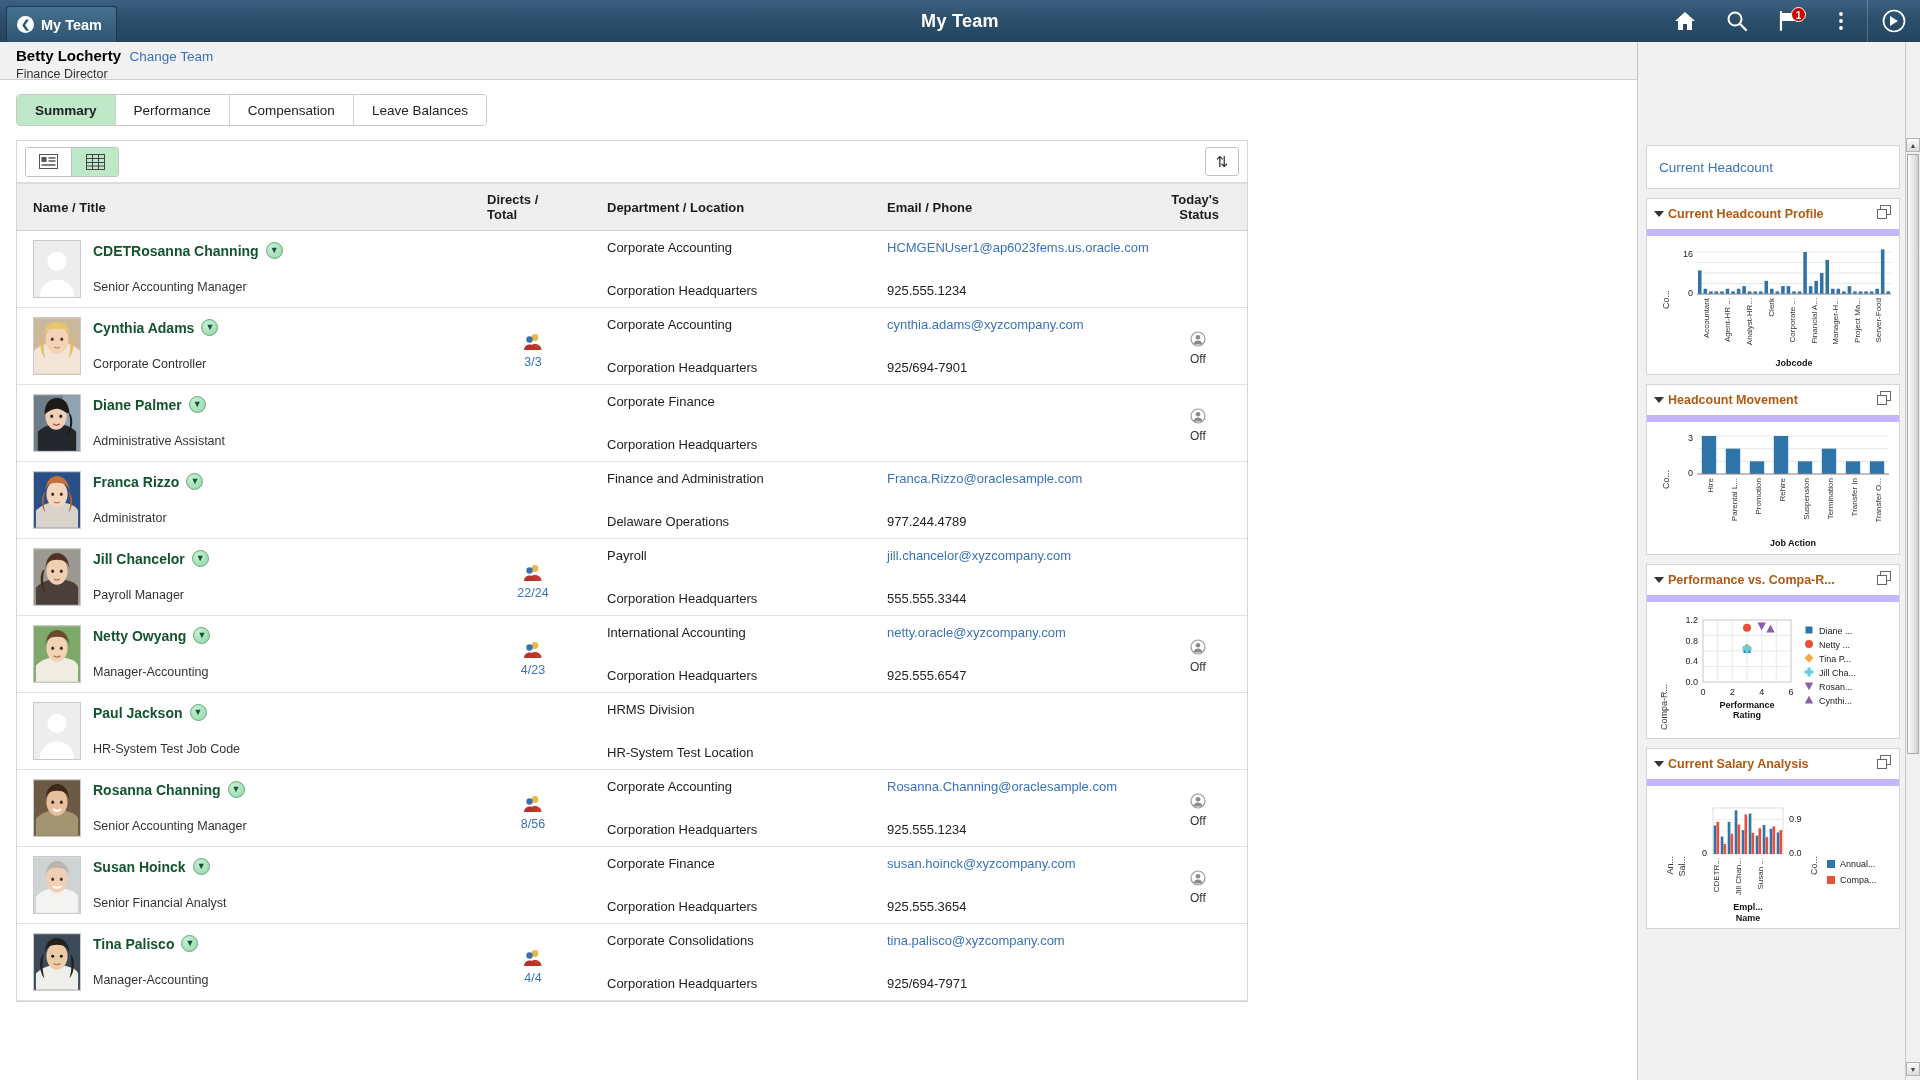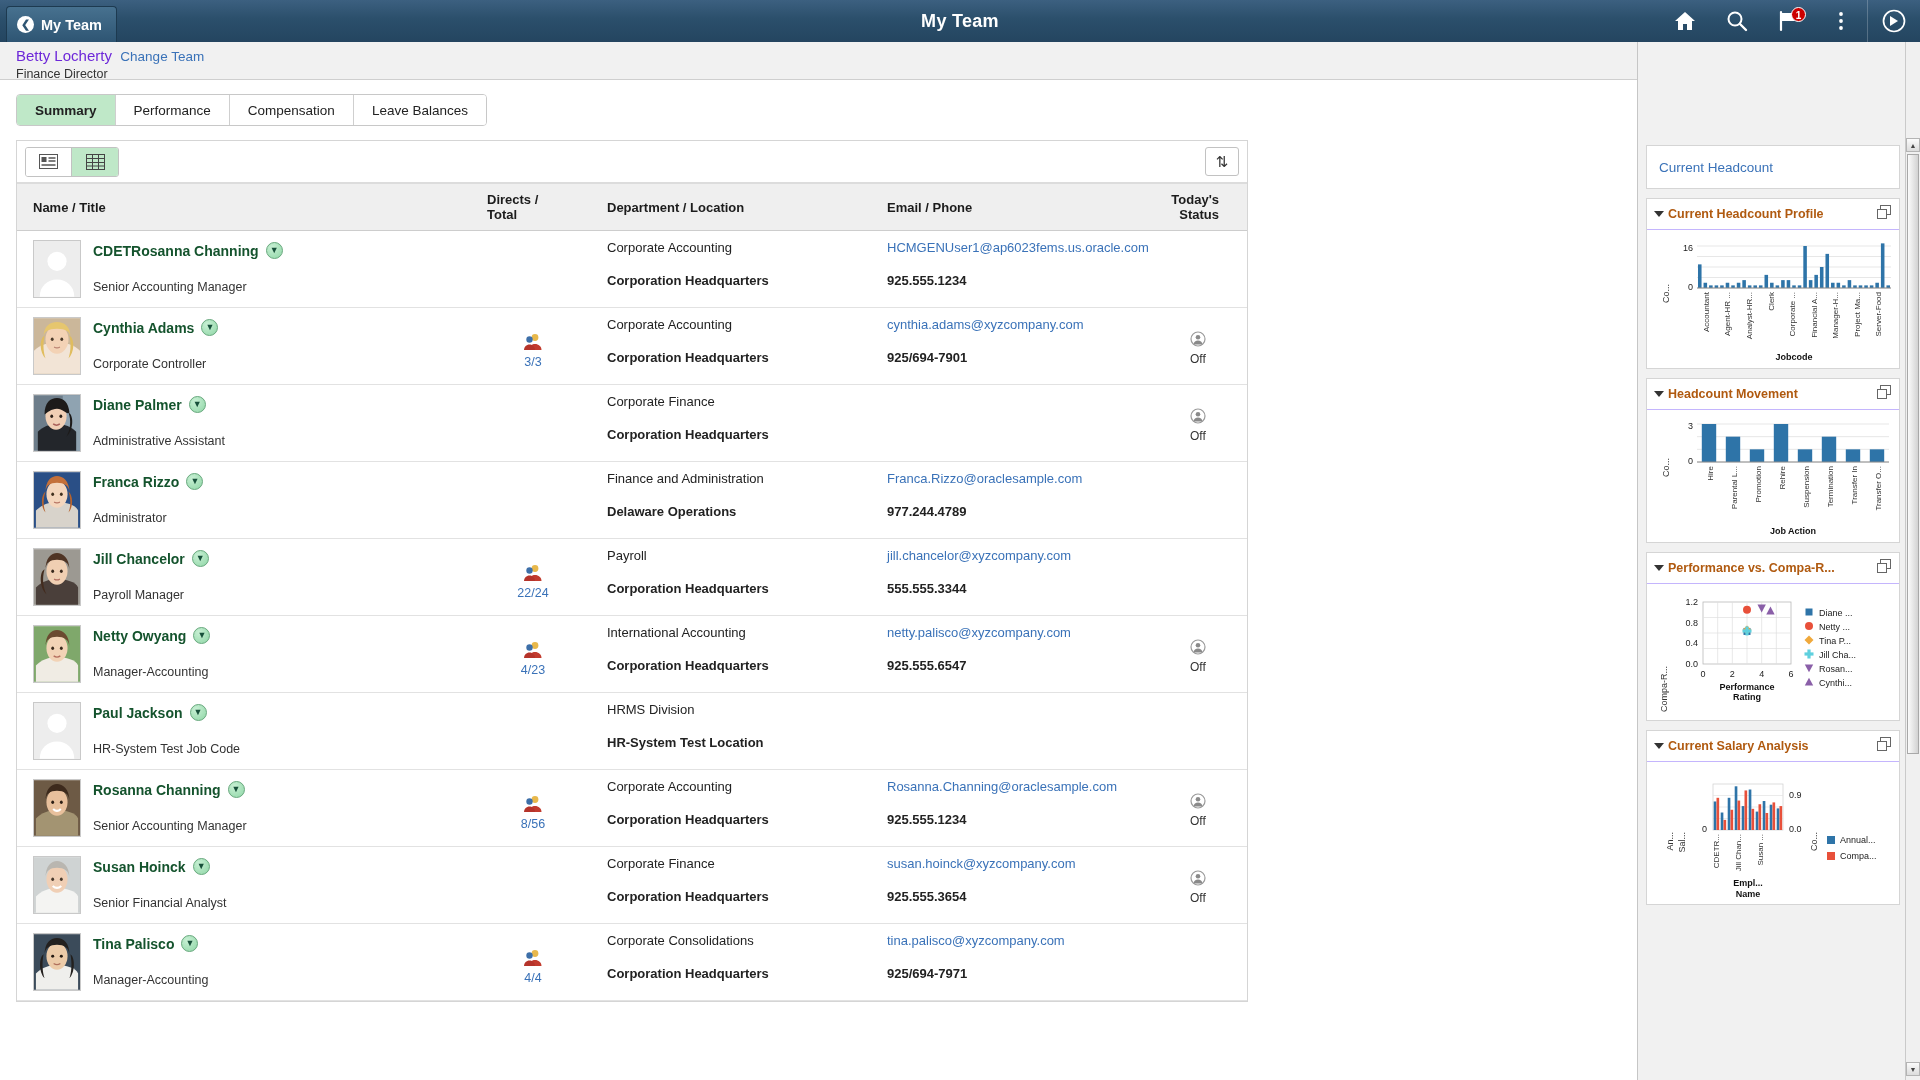--- a/index.html
+++ b/index.html
@@ -51,21 +51,21 @@
   }
   .navbar-div {
     width: 1px; height: 42px; background: rgba(255,255,255,.22);
   }
 
   
   .person-hdr {
     position: absolute; top: 42px; left: 0; width: 1637px; height: 38px;
     background: #f1f1f1; border-bottom: 1px solid #cfcfcf; padding: 5px 0 0 16px;
   }
-  .person-name { font-size: 15px; font-weight: normal; color: #6d28d9; }
+  .person-name { font-size: 15px; font-weight: bold; color: #000000; }
   .change-team { font-size: 13.5px; color: #3a72b8; cursor: pointer; margin-left: 4px; }
   .person-title { font-size: 12.5px; color: #333; margin-top: 2px; }
 
   
   .tabsrow {
     position: absolute; top: 94px; left: 16px;
     display: flex; border: 1px solid #c8c8c8; border-radius: 4px;
     overflow: hidden; background: #fff;
   }
   .tab {
@@ -128,21 +128,21 @@
     width: 17px; height: 17px; border-radius: 50%;
     background: radial-gradient(circle at 35% 30%, #c8f0d4, #8fd6a6);
     border: 1px solid #6aa97f; display: flex; align-items: center;
     justify-content: center; cursor: pointer; flex: none;
   }
   .chev-btn span { font-size: 9px; color: #17503a; line-height: 1; }
   .ttl { font-size: 12.5px; color: #333; margin-top: 21px; }
   .dircell { text-align: center; padding-right: 18px !important; }
   .dirgroup { display: inline-flex; flex-direction: column; align-items: center; margin-top: 16px; }
   .dirnum { font-size: 12.5px; color: #3a72b8; cursor: pointer; margin-top: 1px; }
-  .line2 { margin-top: 18px; font-weight: bold; }
+  .line2 { margin-top: 28px; }
   .maillink { color: #3a72b8; text-decoration: none; cursor: pointer; }
   .statcell { text-align: center; padding-right: 20px !important; }
   .statgroup { display: inline-flex; flex-direction: column; align-items: center; margin-top: 14px; }
   .stattxt { font-size: 12px; color: #333; margin-top: 2px; }
 
   
   .rail {
     position: absolute; top: 42px; right: 0; width: 283px; height: 1038px;
     background: #f1f1f1; border-left: 1px solid #c6c6c6;
   }
@@ -165,21 +165,21 @@
     position: absolute; top: 95px; bottom: 0; left: 0; right: 0;
     overflow: hidden; padding: 8px 20px 0 8px;
   }
   .pagelet {
     background: #fff; border: 1px solid #d5d5d5; margin-bottom: 9px;
   }
   .pagelet.plain { padding: 12px 12px; }
   .plink { color: #3a72b8; font-size: 13.5px; cursor: pointer; }
   .p-head {
     display: flex; align-items: center; padding: 5px 7px;
-    border-bottom: 1px solid #c4b5fd;
+    border-bottom: 7px solid #c4b5fd;
   }
   .p-caret {
     width: 0; height: 0; border-left: 5px solid transparent;
     border-right: 5px solid transparent; border-top: 6px solid #333;
     margin-right: 4px; cursor: pointer; flex: none;
   }
   .p-title {
     font-size: 12.5px; font-weight: bold; color: #b05a10;
     white-space: nowrap; overflow: hidden; text-overflow: ellipsis;
   }
@@ -543,21 +543,21 @@
                   <circle cx="6.5" cy="6.5" r="3.2" fill="#3d6fa8"></circle>
                   <path d="M1 17c0-3.3 2.5-5.6 5.5-5.6S12 13.7 12 17z" fill="#b5332a"></path>
                 </svg></span>
               <span class="dirnum">4/23</span>
             </div></td>
           <td>
             <div>International Accounting</div>
             <div class="line2">Corporation Headquarters</div>
           </td>
           <td>
-            <div><span class="maillink">netty.palisco@xyzcompany.com</span></div>
+            <div><span class="maillink">netty.oracle@xyzcompany.com</span></div>
             <div class="line2">925.555.6547</div>
           </td>
           <td class="statcell"><div class="statgroup">
               <span><svg width="16" height="16" viewBox="0 0 16 16">
                   <circle cx="8" cy="8" r="7" fill="none" stroke="#9a9a9a" stroke-width="1.2"></circle>
                   <circle cx="8" cy="6.2" r="2.3" fill="#8a8a8a"></circle>
                   <path d="M3.4 13.6c.4-2.6 2.3-4.1 4.6-4.1s4.2 1.5 4.6 4.1z" fill="#8a8a8a"></path>
                 </svg></span>
               <span class="stattxt">Off</span>
             </div></td>

